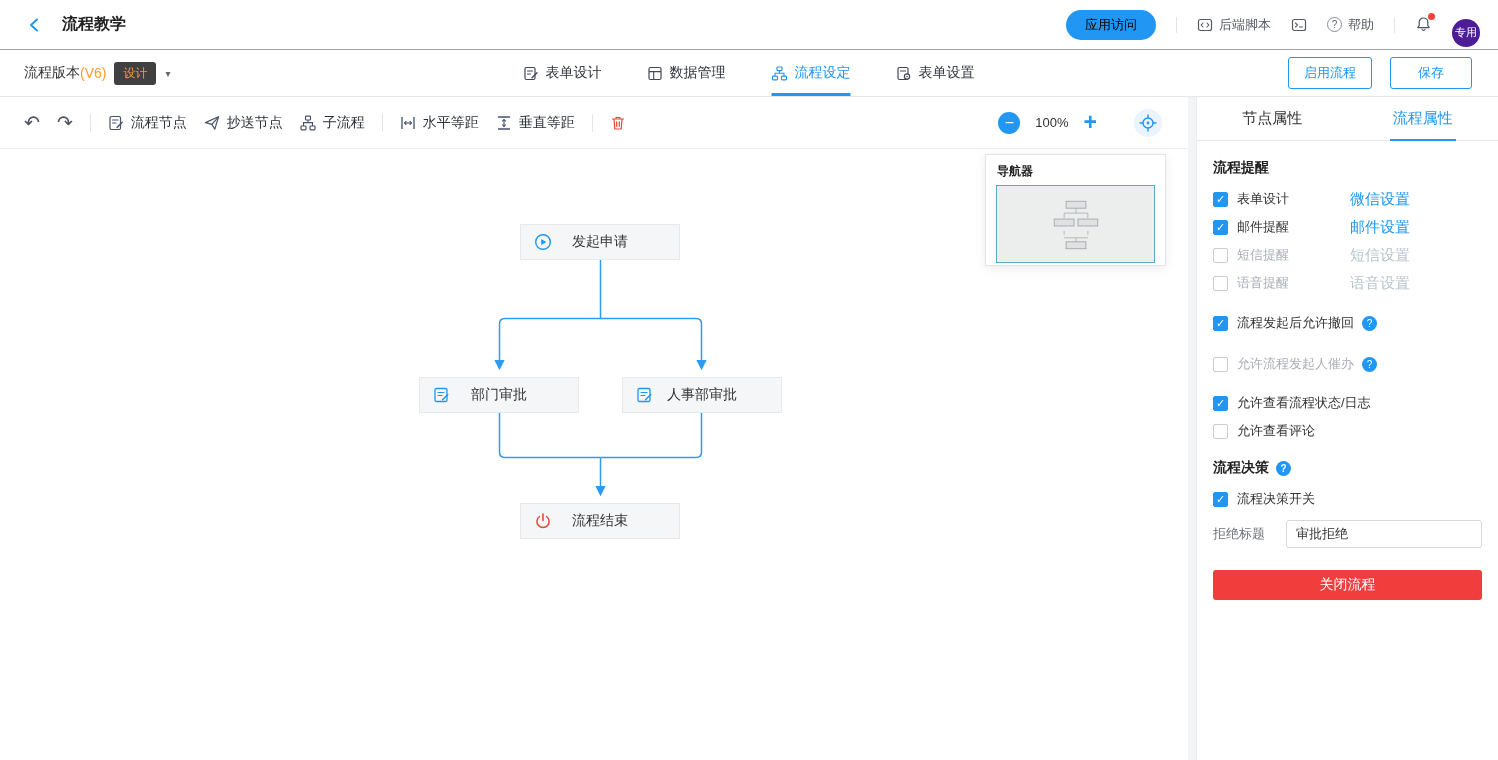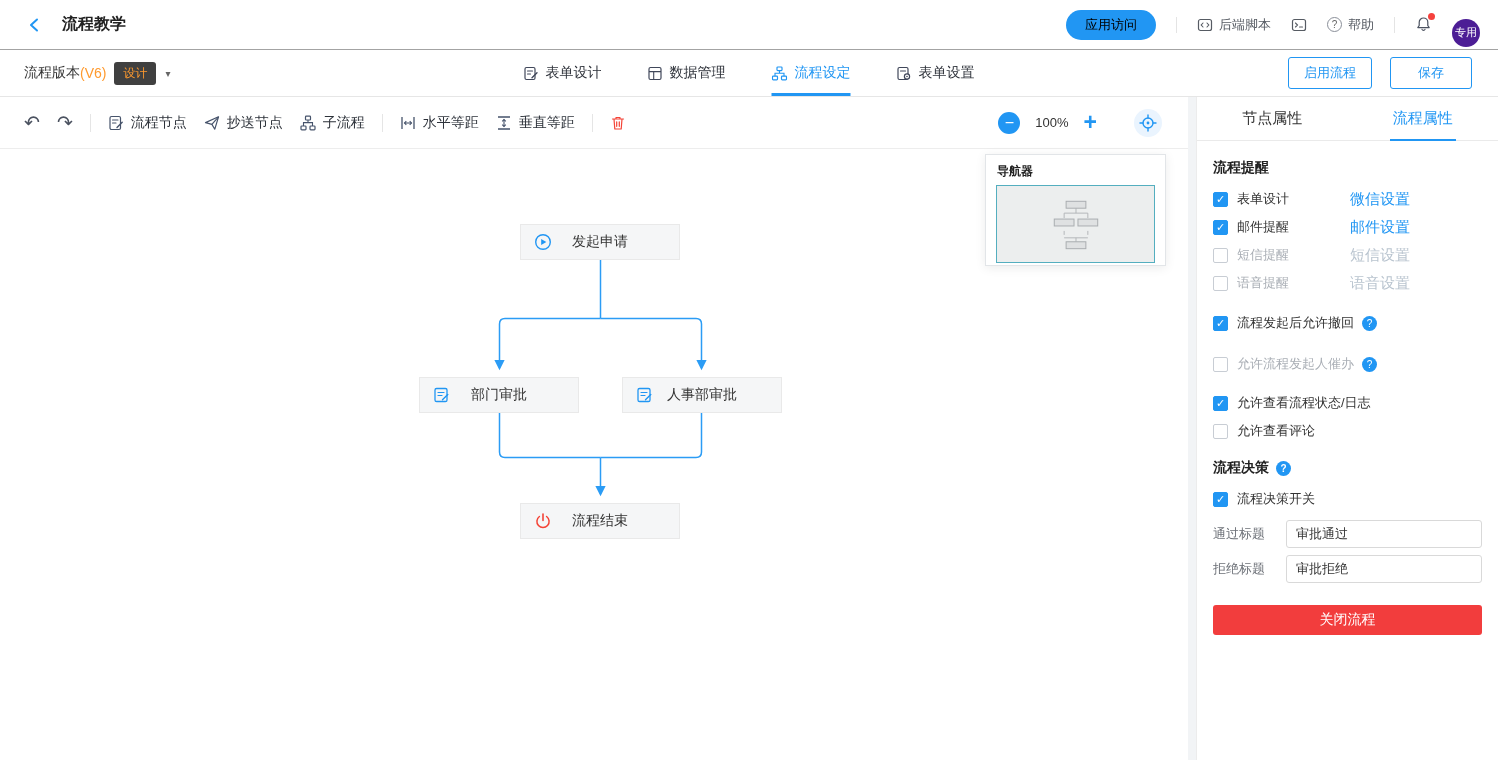--- a/index.html
+++ b/index.html
@@ -430,24 +430,20 @@
       </div>
 
       <div class="row">
         <span class="cb checked">
             <span class="tick">✓</span>
           </span>
         <span class="lbl">流程决策开关</span>
       </div>
 
       <div class="input-row">
-        <span class="input-lbl">通过标题</span>
-        <input class="text-input" type="text" value="审批通过" style="">
-      </div>
-      <div class="input-row">
         <span class="input-lbl">拒绝标题</span>
         <input class="text-input" type="text" value="审批拒绝" style="">
       </div>
 
       <button class="close-btn">关闭流程</button>
     </div>
   </aside>
 </div>
 
 </body></html>

